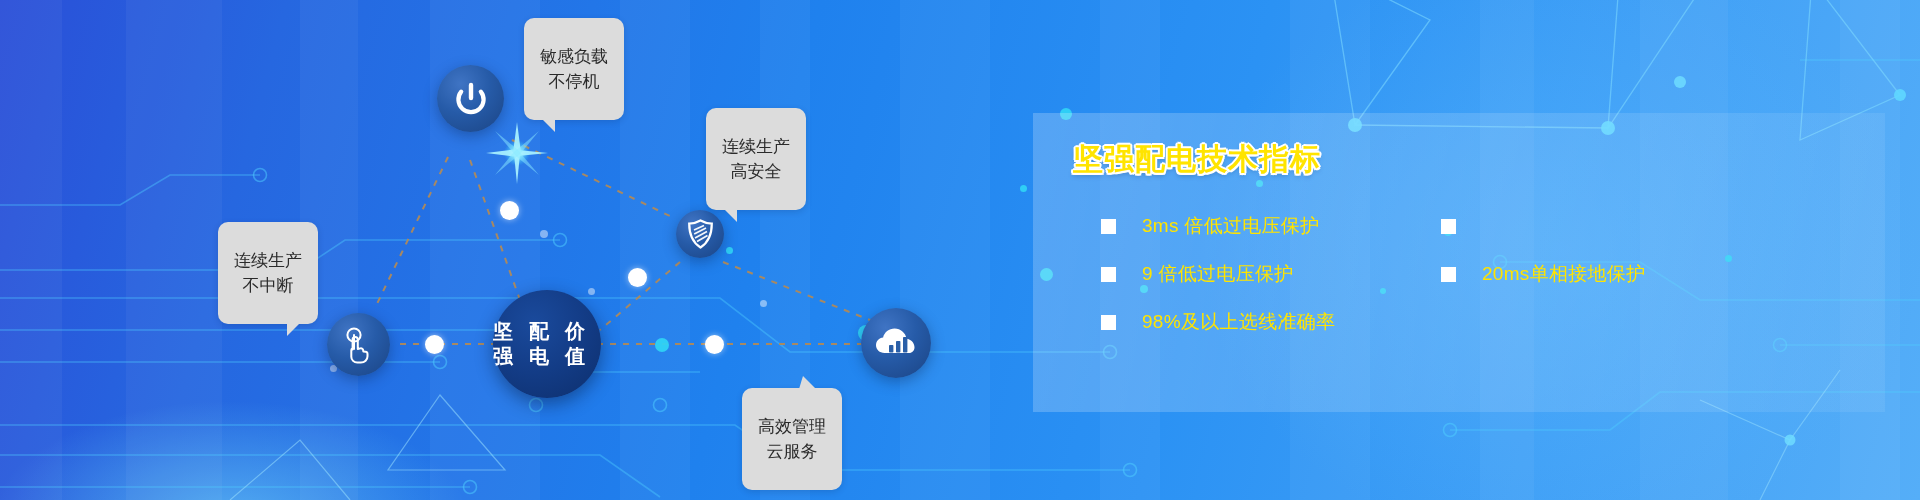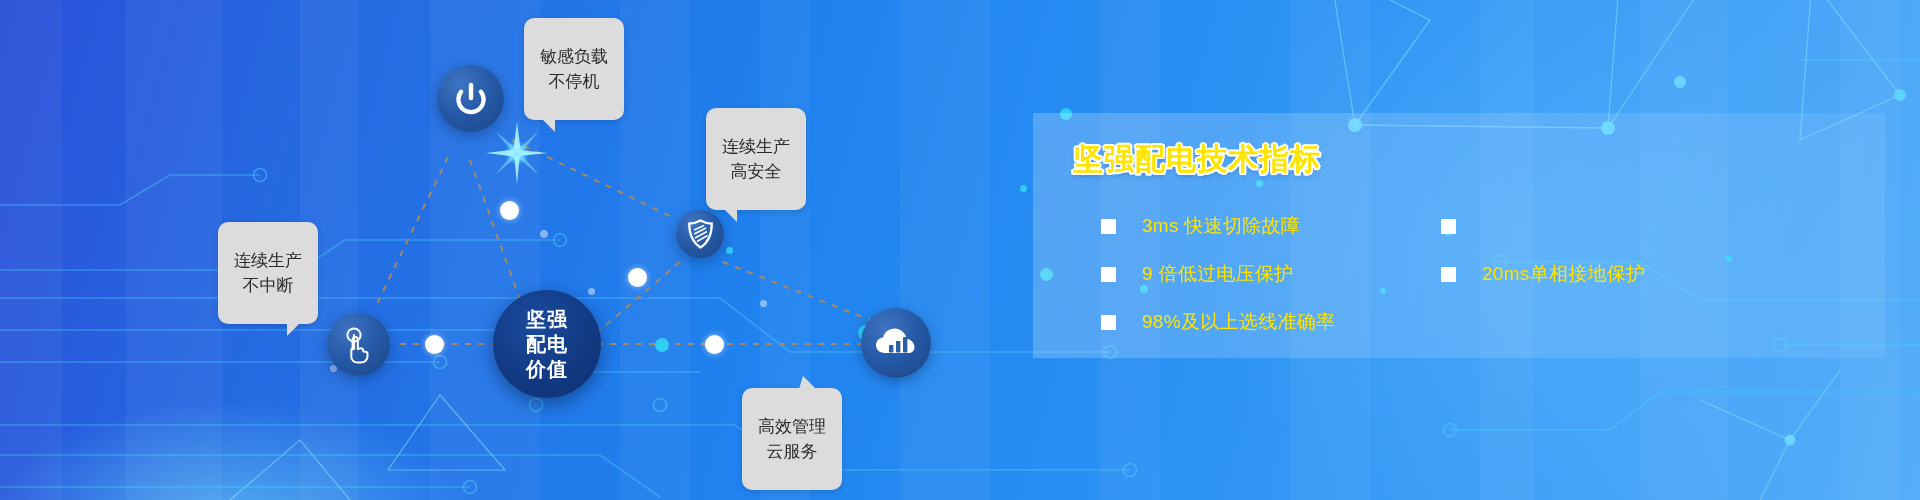--- a/index.html
+++ b/index.html
@@ -34,21 +34,20 @@
     display: flex; align-items: center; justify-content: center;
     color: #fff;
   }
   .node-icon {
     background: radial-gradient(circle at 35% 28%, #3f74c4 0%, #265ba8 45%, #1b4484 100%);
     box-shadow: 0 4px 14px rgba(8,30,70,0.35);
   }
   .node-hub {
     background: radial-gradient(circle at 38% 30%, #1a4a9c 0%, #133c86 50%, #0d2f6d 100%);
     box-shadow: 0 6px 18px rgba(5,22,56,0.45);
-    flex-direction: column;
     font-weight: bold;
     letter-spacing: 1px;
   }
   .hub-line { font-size: 20px; line-height: 25px; }
 
   .dot-white {
     position: absolute; border-radius: 50%;
     background: #ffffff;
     box-shadow: 0 0 6px rgba(255,255,255,0.55);
   }
@@ -98,21 +97,21 @@
     right: 26px; top: -12px;
     border-right: 13px solid transparent;
     border-left: 4px solid transparent;
     border-bottom: 13px solid #dcdcdc;
   }
 
   
   #spec-panel {
     position: absolute;
     left: 1033px; top: 113px;
-    width: 852px; height: 245px;
+    width: 852px; height: 299px;
     background: linear-gradient(100deg, rgba(255,255,255,0.22) 0%, rgba(255,255,255,0.13) 55%, rgba(255,255,255,0.07) 100%);
   }
   #spec-title {
     margin: 26px 0 0 40px;
     font-size: 30px;
     font-weight: bold;
     color: #ffe400;
     -webkit-text-stroke: 1px #ffffff;
     paint-order: stroke fill;
     text-shadow:
@@ -344,21 +343,21 @@
   <div class="callout tail-tr" style="left:742px;top:388px;">
     <span class="cl">高效管理</span>
     <span class="cl">云服务</span>
   </div>
 
   <div id="spec-panel">
     <div id="spec-title">坚强配电技术指标</div>
     <div id="spec-grid">
       <div class="spec-item">
         <span class="spec-marker"></span>
-        <span class="spec-text">3ms 快速切除故障</span>
+        <span class="spec-text">3ms 倍低过电压保护</span>
       </div>
       <div class="spec-item">
         <span class="spec-marker"></span>
       </div>
       <div class="spec-item">
         <span class="spec-marker"></span>
         <span class="spec-text">9 倍低过电压保护</span>
       </div>
       <div class="spec-item">
         <span class="spec-marker"></span>

